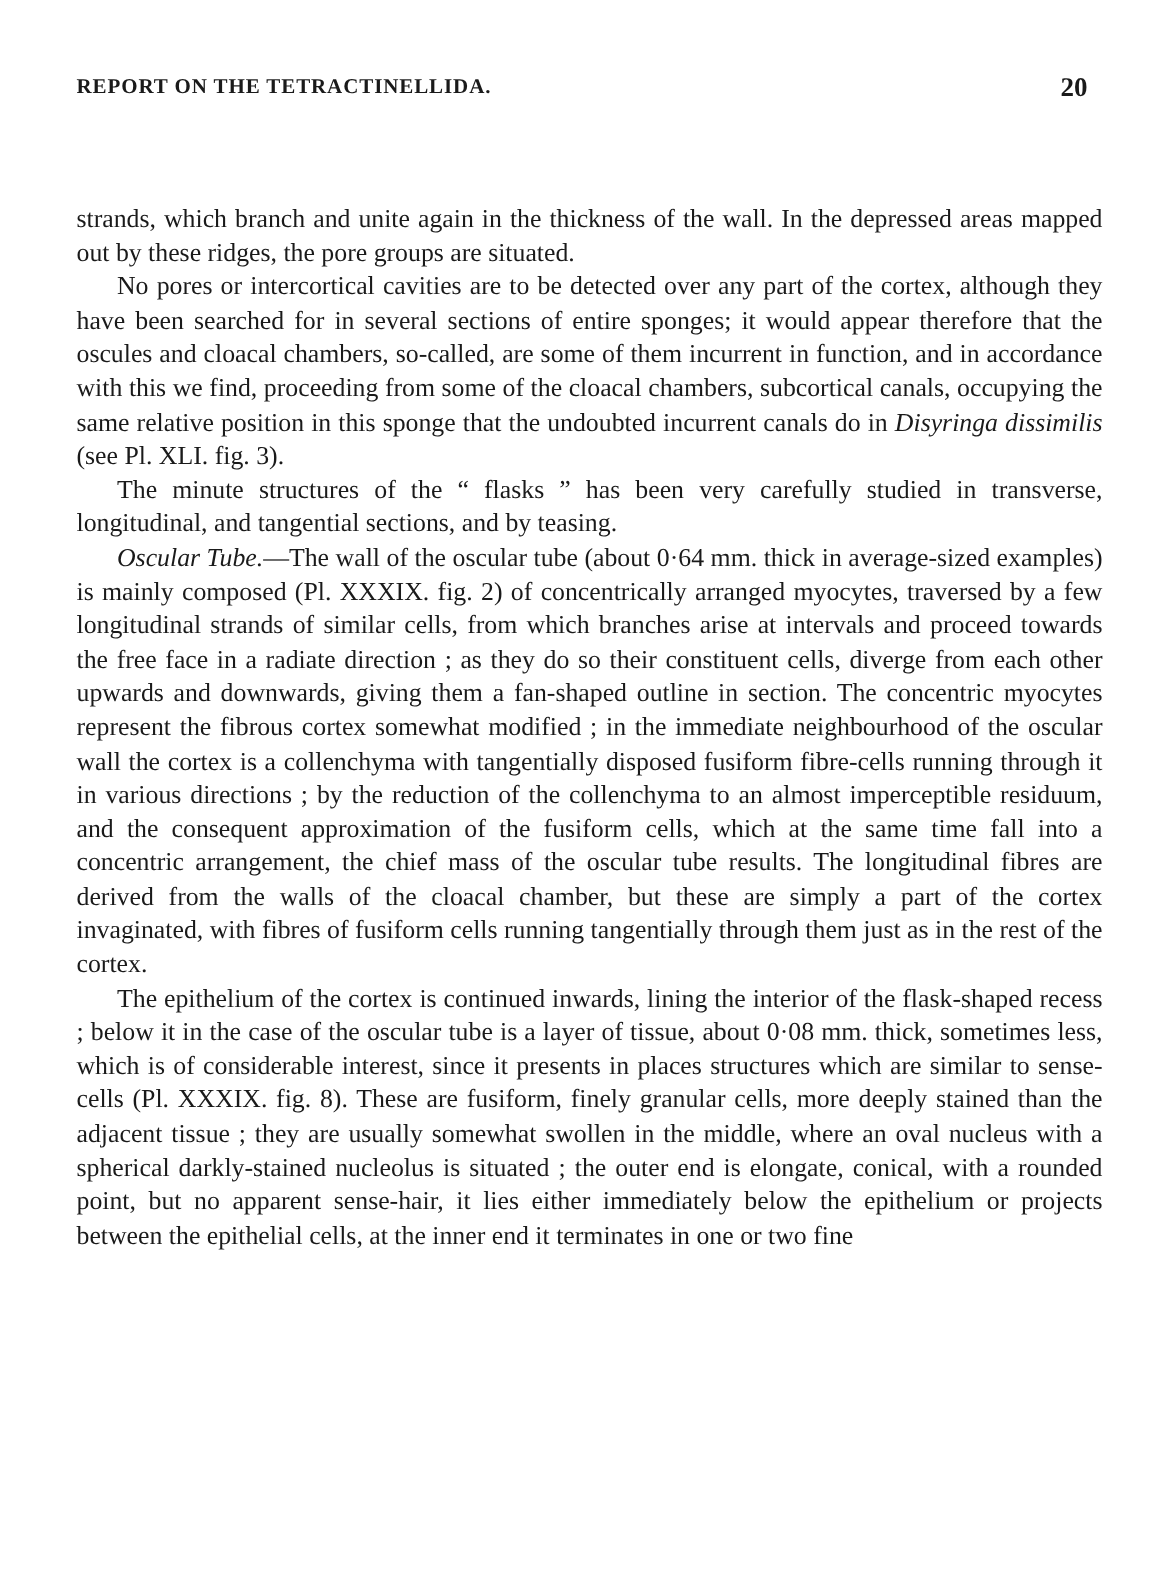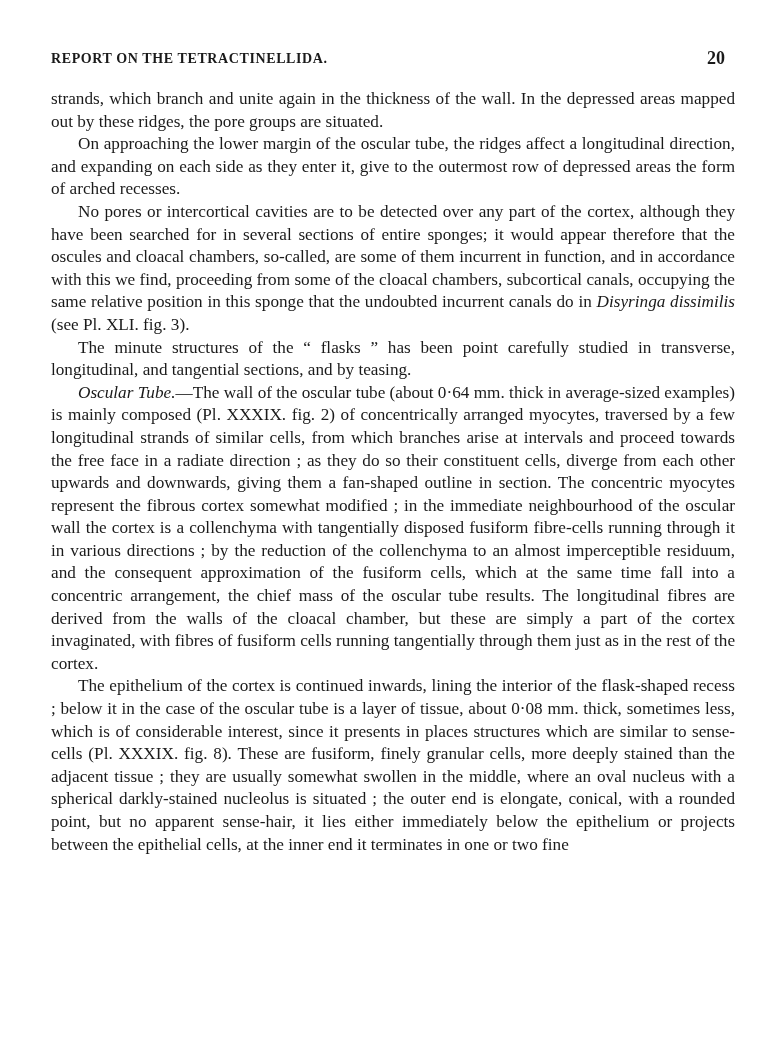--- a/index.html
+++ b/index.html
@@ -48,45 +48,43 @@
       line-height: 22.6px;
       text-align: justify;
       hyphens: manual;
     }
     .para {
       margin: 0;
       text-indent: 27px;
     }
     .para.cont {
       text-indent: 0;
+      margin-top: 47px;
     }
     .ital {
       font-style: italic;
     }
   </style>
 </head>
 <body>
 
 <div class="running-head">
   <div class="running-title">REPORT ON THE TETRACTINELLIDA.</div>
   <div class="page-number">20</div>
 </div>
 
 <div class="body-text">
   <p class="para cont">
     <span>strands, which branch and unite again in the thickness of the wall.  In the depressed areas mapped out by these ridges, the pore groups are situated.</span>
   </p>
   <p class="para">
-    <span>On approaching the lower margin of the oscular tube, the ridges affect a longitudinal direction, and expanding on each side as they enter it, give to the outermost row of depressed areas the form of arched recesses.</span>
-  </p>
-  <p class="para">
     <span>No pores or intercortical cavities are to be detected over any part of the cortex, although they have been searched for in several sections of entire sponges; it would appear therefore that the oscules and cloacal chambers, so-called, are some of them incurrent in function, and in accordance with this we find, proceeding from some of the cloacal chambers, subcortical canals, occupying the same relative position in this sponge that the undoubted incurrent canals do in </span><span class="ital">Disyringa dissimilis</span><span> (see Pl. XLI. fig. 3).</span>
   </p>
   <p class="para">
-    <span>The minute structures of the “ flasks ” has been point carefully studied in transverse, longitudinal, and tangential sections, and by teasing.</span>
+    <span>The minute structures of the “ flasks ” has been very carefully studied in transverse, longitudinal, and tangential sections, and by teasing.</span>
   </p>
   <p class="para">
     <span class="ital">Oscular Tube.</span><span>—The wall of the oscular tube (about 0·64 mm. thick in average-sized examples) is mainly composed (Pl. XXXIX. fig. 2) of concentrically arranged myocytes, traversed by a few longitudinal strands of similar cells, from which branches arise at intervals and proceed towards the free face in a radiate direction ; as they do so their constituent cells, diverge from each other upwards and downwards, giving them a fan-shaped outline in section.  The concentric myocytes represent the fibrous cortex some­what modified ; in the immediate neighbourhood of the oscular wall the cortex is a collenchyma with tangentially disposed fusiform fibre-cells running through it in various directions ; by the reduction of the collenchyma to an almost imperceptible residuum, and the consequent approximation of the fusiform cells, which at the same time fall into a concentric arrangement, the chief mass of the oscular tube results.  The longi­tudinal fibres are derived from the walls of the cloacal chamber, but these are simply a part of the cortex invaginated, with fibres of fusiform cells running tangentially through them just as in the rest of the cortex.</span>
   </p>
   <p class="para">
     <span>The epithelium of the cortex is continued inwards, lining the interior of the flask-shaped recess ; below it in the case of the oscular tube is a layer of tissue, about 0·08 mm. thick, sometimes less, which is of considerable interest, since it presents in places structures which are similar to sense-cells (Pl. XXXIX. fig. 8). These are fusiform, finely granular cells, more deeply stained than the adjacent tissue ; they are usually somewhat swollen in the middle, where an oval nucleus with a spherical darkly-stained nucleolus is situated ; the outer end is elongate, conical, with a rounded point, but no apparent sense-hair, it lies either immediately below the epithelium or projects between the epithelial cells, at the inner end it terminates in one or two fine</span>
   </p>
 </div>
 
 </body></html>

